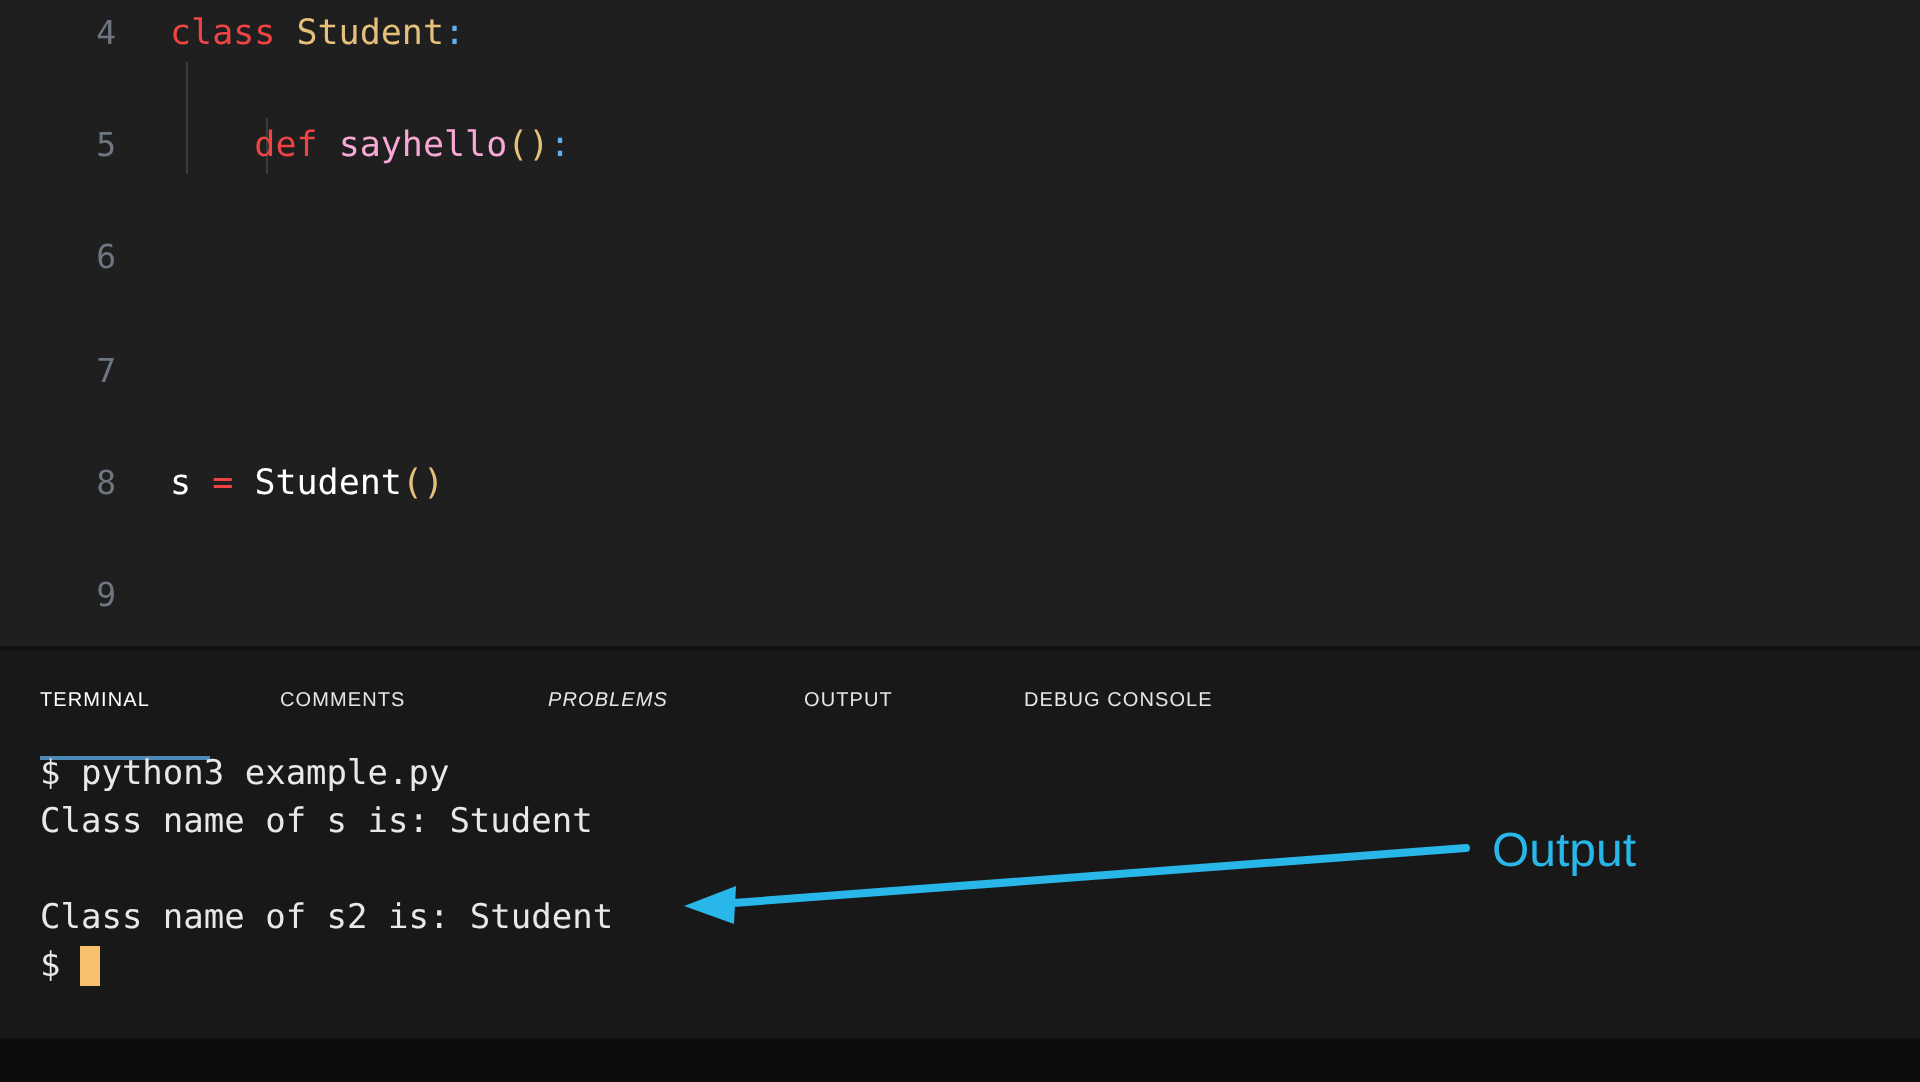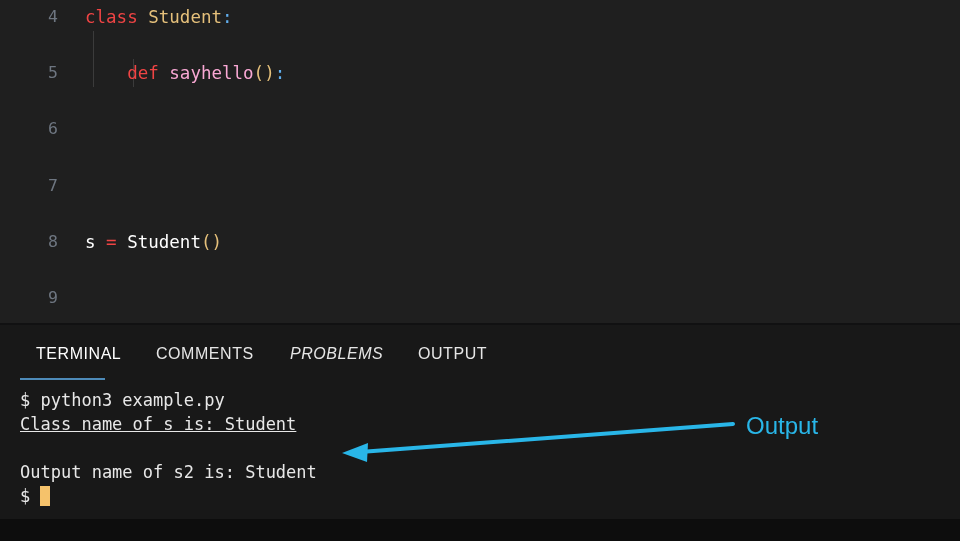--- a/index.html
+++ b/index.html
@@ -93,36 +93,35 @@
     position: absolute;
     left: 0; top: 0;
     width: 960px;
     height: 55px;
   }
   .tab {
     position: absolute;
     top: 20px;
     color: #e6e6e6;
     font-family: "Liberation Sans", sans-serif;
-    font-size: 16px;
+    font-size: 10px;
     letter-spacing: 0.55px;
     white-space: nowrap;
-    margin-left: 16px;
   }
   .tab.active { color: #ffffff; }
   #tab-underline {
     position: absolute;
     top: 53px;
     height: 2px;
     background: #4d8ab8;
   }
 
   #terminal-body {
     position: absolute;
-    left: 0; top: 55px;
+    left: 0; top: 42px;
     width: 876px;
     height: 161px;
   }
   .term-line {
     position: absolute;
     left: 20px;
     white-space: pre;
     color: #e8e8e8;
     font-family: "DejaVu Sans Mono", monospace;
     font-size: 17px;
@@ -200,27 +199,28 @@
 
   <div id="editor-divider"></div>
 
   <div id="panel">
 
     <div id="tabbar">
       <div class="tab active" style="left:20px;">TERMINAL</div>
       <div class="tab" style="left:140px;">COMMENTS</div>
       <div class="tab" style="left:274px;font-style:italic;">PROBLEMS</div>
       <div class="tab" style="left:402px;">OUTPUT</div>
+      <div class="tab" style="left:512px;">DEBUG CONSOLE</div>
       <div id="tab-underline" style="left:20px; width:85px;"></div>
     </div>
 
     <div id="terminal-body">
       <div class="term-line" style="top:8px;">$ python3 example.py</div>
-      <div class="term-line" style="top:32px;text-decoration:underline;">Class name of s is: Student</div>
-      <div class="term-line" style="top:80px;">Output name of s2 is: Student</div>
+      <div class="term-line" style="top:32px;">Class name of s is: Student</div>
+      <div class="term-line" style="top:80px;">Class name of s2 is: Student</div>
       <div class="term-line" style="top:104px;">$</div>
       <div id="cursor-block" style="left:40px; top:106px;"></div>
     </div>
   </div>
 
   <svg id="annotation-layer" width="960" height="541" viewBox="0 0 960 541">
     <g>
       <line x1="733" y1="424" x2="360" y2="452" stroke="#29b6e8" stroke-width="4" stroke-linecap="round"></line>
       <polygon points="342,453 368,443 367,462" fill="#29b6e8"></polygon>
     </g>

